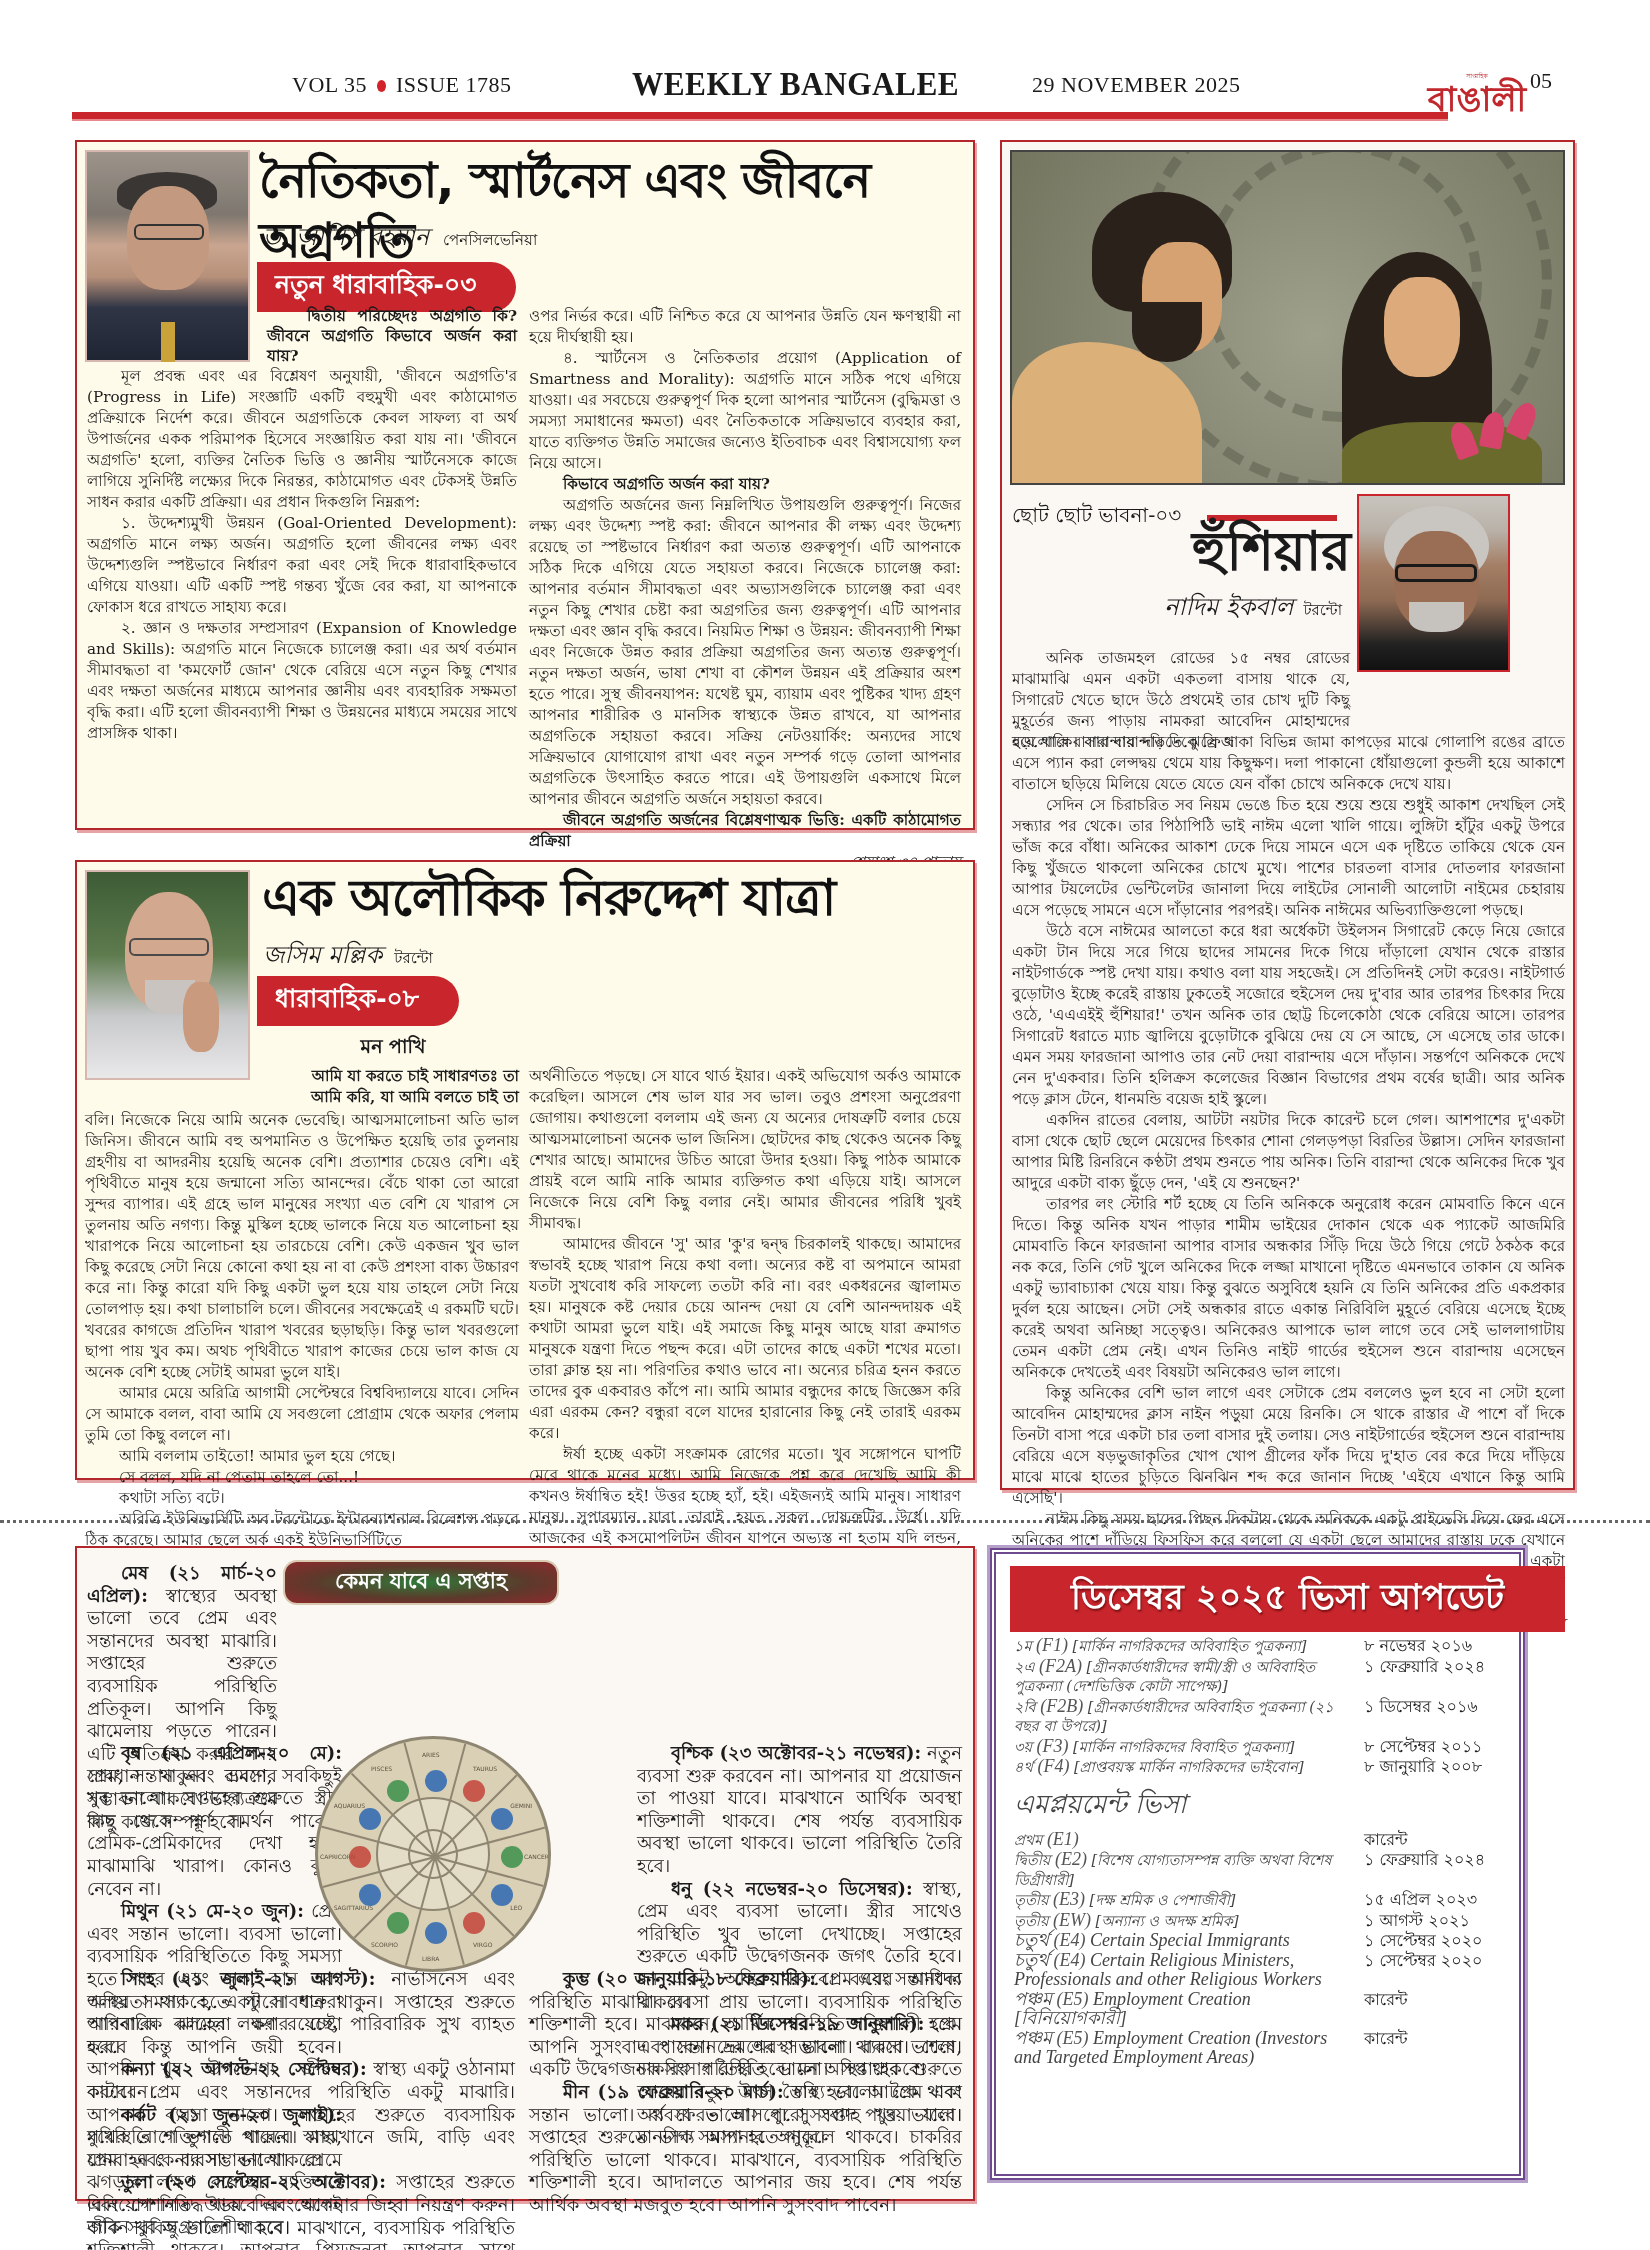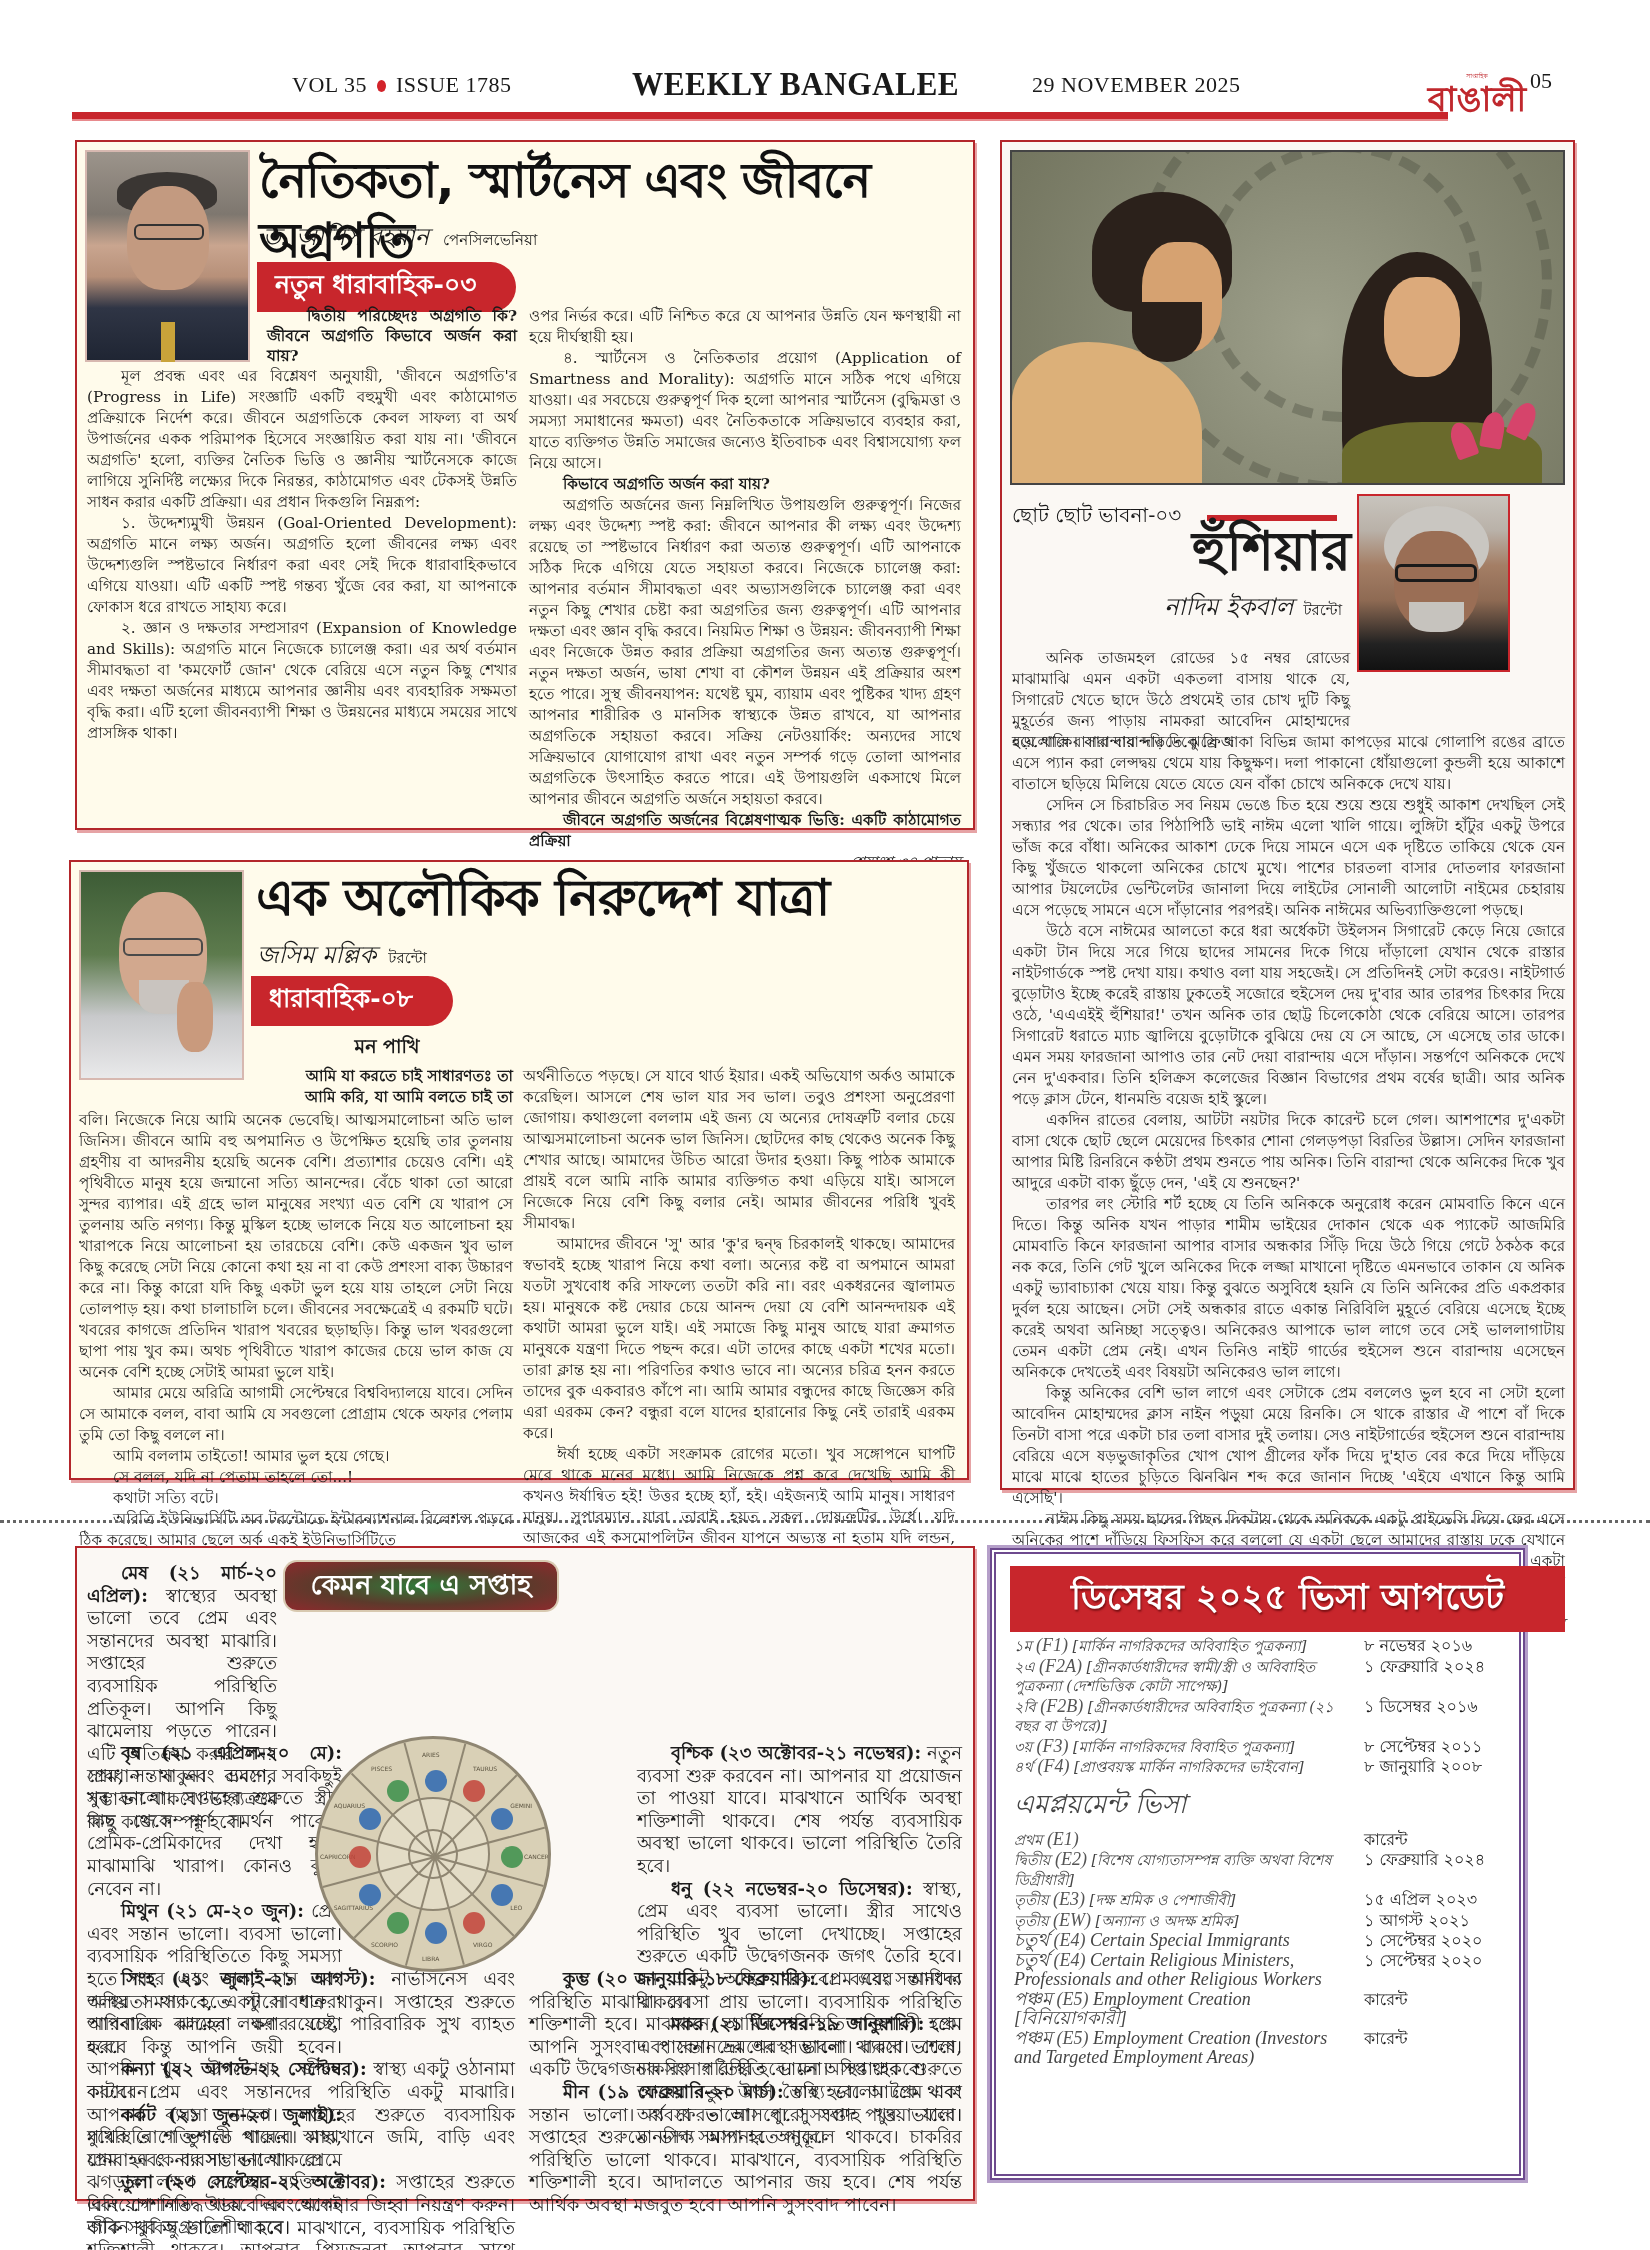--- a/index.html
+++ b/index.html
@@ -39,21 +39,21 @@
   #a1 .photo .tie { position: absolute; left: 74px; top: 170px; width: 14px; height: 40px; background: #c9a33a; }
   #a1 .title { position: absolute; left: 182px; top: 8px; font-family: "DejaVu Sans", sans-serif; font-weight: 700; font-size: 48px; line-height: 60px; letter-spacing: -1px; color: #111; }
   #a1 .author { position: absolute; left: 186px; top: 76px; font-family: "DejaVu Sans", sans-serif; font-style: italic; font-size: 24px; }
   #a1 .author .loc { font-size: 15px; font-style: normal; margin-left: 14px; }
   #a1 .badgewrap { position: absolute; left: 180px; top: 120px; }
   #a1 .col1head { position: absolute; left: 190px; top: 164px; width: 250px; font-weight: 700; font-size: 15.5px; line-height: 20px; text-align: justify; text-indent: 40px; }
   #a1 .col1 { position: absolute; left: 10px; top: 224px; width: 430px; }
   #a1 .col2 { position: absolute; left: 452px; top: 164px; width: 432px; }
 
   
-  #a2 { left: 69px; top: 860px; width: 900px; height: 620px; }
+  #a2 { left: 75px; top: 860px; width: 900px; height: 620px; }
   #a2 .photo { position: absolute; left: 8px; top: 8px; width: 165px; height: 210px; background: linear-gradient(180deg,#3d5c36 0%,#5d7b4d 40%,#c8c9cb 70%,#e9e9ea 100%); border: 2px solid #d7b8b0; overflow: hidden; }
   #a2 .photo .head { position: absolute; left: 38px; top: 20px; width: 88px; height: 118px; border-radius: 48% 48% 42% 42%; background: #d2a88e; }
   #a2 .photo .glasses { position: absolute; left: 42px; top: 66px; width: 80px; height: 18px; border: 2px solid #4a4a4a; border-radius: 6px; }
   #a2 .photo .beard { position: absolute; left: 58px; top: 108px; width: 50px; height: 34px; border-radius: 0 0 40% 40%; background: #c9c4bf; }
   #a2 .photo .hand { position: absolute; left: 96px; top: 110px; width: 36px; height: 70px; border-radius: 40%; background: #c99a7d; }
   #a2 .title { position: absolute; left: 185px; top: 6px; font-family: "DejaVu Sans", sans-serif; font-weight: 700; font-size: 50px; line-height: 60px; color: #111; letter-spacing: -1px; }
   #a2 .author { position: absolute; left: 186px; top: 74px; font-family: "DejaVu Sans", sans-serif; font-style: italic; font-size: 24px; }
   #a2 .author .loc { font-size: 15px; font-style: normal; margin-left: 12px; }
   #a2 .badgewrap { position: absolute; left: 180px; top: 114px; }
   #a2 .subhead { position: absolute; left: 190px; top: 170px; width: 252px; text-align: center; font-weight: 700; font-size: 19px; }
@@ -84,21 +84,21 @@
   #a3 .photo .glasses { position: absolute; left: 36px; top: 68px; width: 82px; height: 18px; border: 3px solid #1a1a1a; border-radius: 6px; }
   #a3 .photo .beard { position: absolute; left: 50px; top: 106px; width: 55px; height: 30px; border-radius: 0 0 40% 40%; background: #c6c3be; }
   #a3 .intro { position: absolute; left: 10px; top: 506px; width: 338px; }
   #a3 .body { position: absolute; left: 10px; top: 590px; width: 553px; }
 
   
   .dotted { position: absolute; left: 0; top: 1520px; width: 1650px; border-top: 3px dotted #666; }
 
   
   #horo { left: 75px; top: 1546px; width: 900px; height: 655px; }
-  #horo .banner { position: absolute; left: 208px; top: 14px; width: 272px; height: 48px; border-radius: 12px; background: radial-gradient(ellipse at 50% 50%, #2f7a3a 0%, #5c3a2b 55%, #8d2a2d 100%); color: #fff; font-family: "DejaVu Sans", sans-serif; font-weight: 700; font-size: 27px; display: flex; align-items: center; justify-content: center; box-shadow: 0 0 0 2px #d8c9b0; }
+  #horo .banner { position: absolute; left: 208px; top: 14px; width: 272px; height: 41px; border-radius: 12px; background: radial-gradient(ellipse at 50% 50%, #2f7a3a 0%, #5c3a2b 55%, #8d2a2d 100%); color: #fff; font-family: "DejaVu Sans", sans-serif; font-weight: 700; font-size: 21px; display: flex; align-items: center; justify-content: center; box-shadow: 0 0 0 2px #d8c9b0; }
   #horo .txt { font-size: 18px; line-height: 22.6px; }
   #horo .sign { font-weight: 700; }
   .h-c1a { position: absolute; left: 10px; top: 14px; width: 190px; }
   .h-c1c { position: absolute; left: 10px; top: 194px; width: 255px; }
   .h-c1d { position: absolute; left: 10px; top: 420px; width: 428px; }
   .h-c2c { position: absolute; left: 560px; top: 194px; width: 325px; }
   .h-c2d { position: absolute; left: 452px; top: 420px; width: 433px; }
   .wheel { position: absolute; left: 238px; top: 188px; width: 236px; height: 236px; border-radius: 50%; background: #d9d0b6; border: 3px solid #8f8672; overflow: hidden; }
   .wheel .inner { position: absolute; left: 58px; top: 58px; width: 114px; height: 114px; border-radius: 50%; border: 2px solid #8f8672; background: #e3dcc6; }
   .wheel .core { position: absolute; left: 90px; top: 90px; width: 50px; height: 50px; border-radius: 50%; border: 2px solid #8f8672; }

